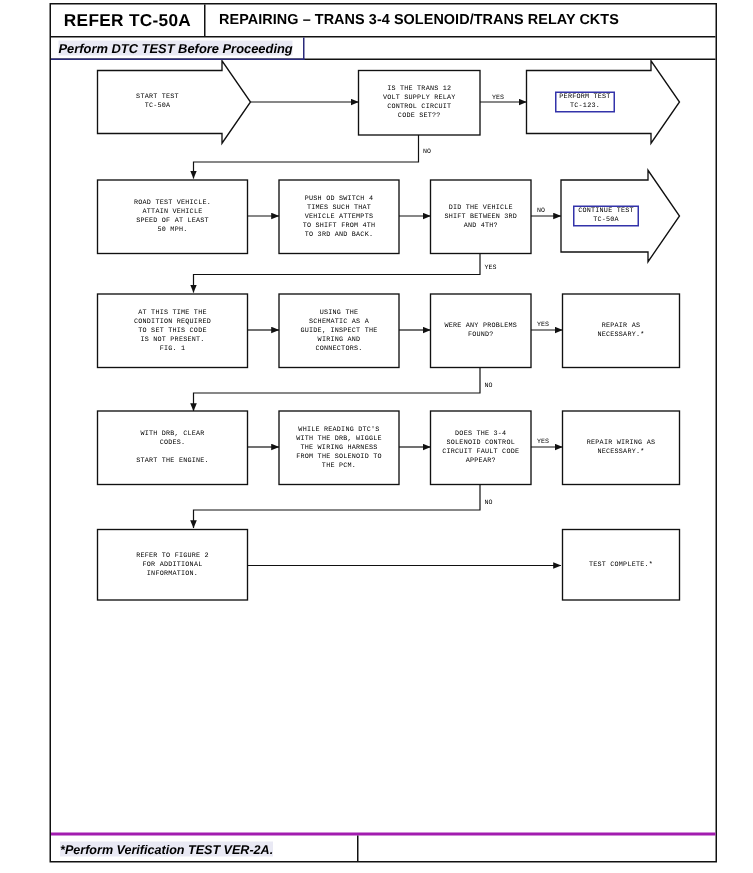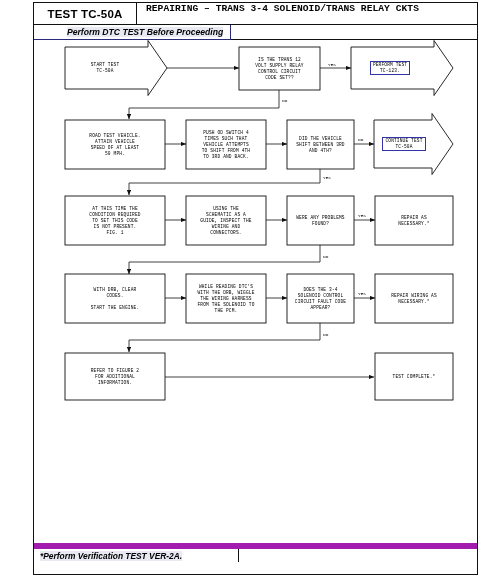--- a/index.html
+++ b/index.html
@@ -56,22 +56,22 @@
   }
   #test-id-cell .txt {
     font-size: 11.5px;
     font-weight: bold;
     letter-spacing: .2px;
     color: #000;
   }
   #header-title-cell {
     flex: 1;
     display: flex;
+    align-items: center;
     padding-left: 9px;
-    font-family: Liberation Mono, monospace;
   }
   #header-title-cell .txt {
     font-size: 9.6px;
     font-weight: bold;
     letter-spacing: .05px;
     color: #000;
   }
 
   
   #subheader-row {
@@ -92,41 +92,40 @@
     border-bottom: 1.5px solid #2a2a7a;
     display: flex;
     align-items: center;
     padding: 0 7px 0 5px;
   }
   #subheader-label .txt {
     font-size: 8.6px;
     font-weight: bold;
     font-style: italic;
     color: #000;
-    margin-left: 28px;
   }
 
   
   #flow-canvas {
     position: absolute;
     left: 0;
     top: 37px;
     width: 443px;
     height: 495px;
   }
   #flow-svg { position:absolute; left:0; top:0; }
 
   
   #footer-row {
     position: absolute;
     left: 0;
-    bottom: 12px;
+    bottom: 0;
     width: 100%;
     height: 19px;
-    border-top: 6px solid #a21caf;
+    border-top: 2px solid #a21caf;
     box-sizing: border-box;
     display: flex;
     text-align: right;
   }
   .footnote-cell {
     display: flex;
     align-items: center;
     box-sizing: border-box;
     padding-left: 6px;
   }
@@ -171,21 +170,21 @@
   }
 </style>
 </head>
 <body>
 
 <div id="page">
   <div id="doc-frame">
 
     <div id="header-row">
       <div id="test-id-cell">
-        <span class="txt">TEST TC-50A</span>
+        <span class="txt">REFER TC-50A</span>
       </div>
       <div id="header-title-cell">
         <span class="txt">REPAIRING – TRANS 3-4 SOLENOID/TRANS RELAY CKTS</span>
       </div>
     </div>
 
     <div id="subheader-row">
       <div id="subheader-label">
         <span class="txt hl">Perform DTC TEST Before Proceeding</span>
       </div>

